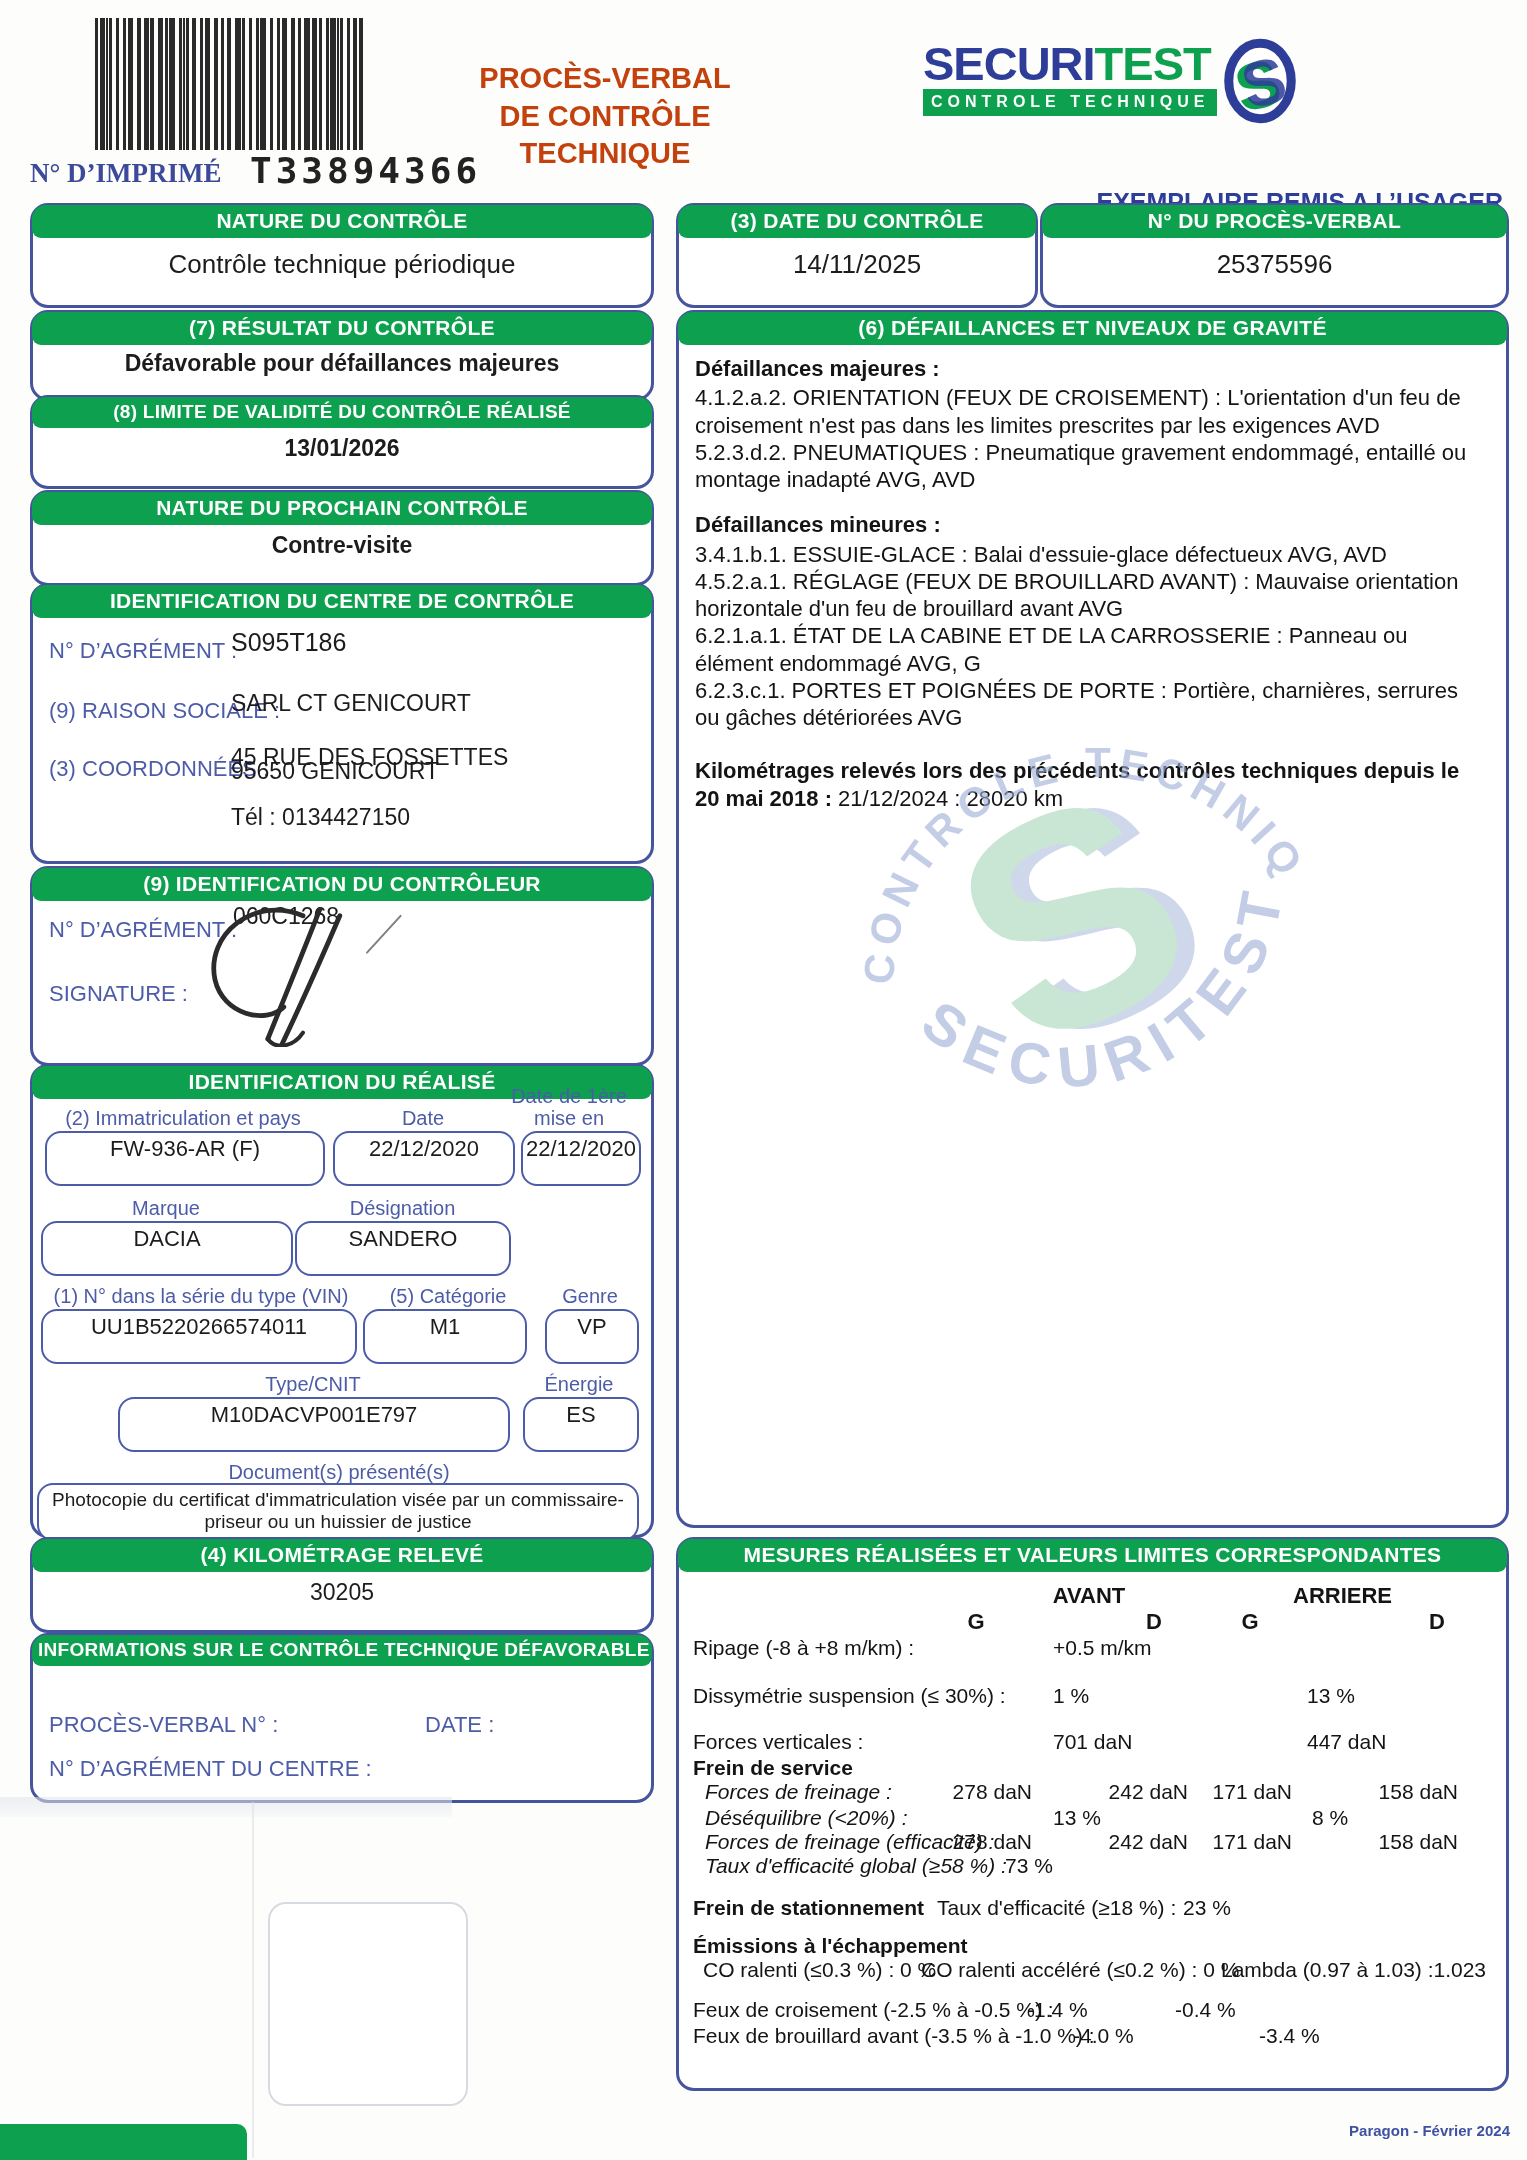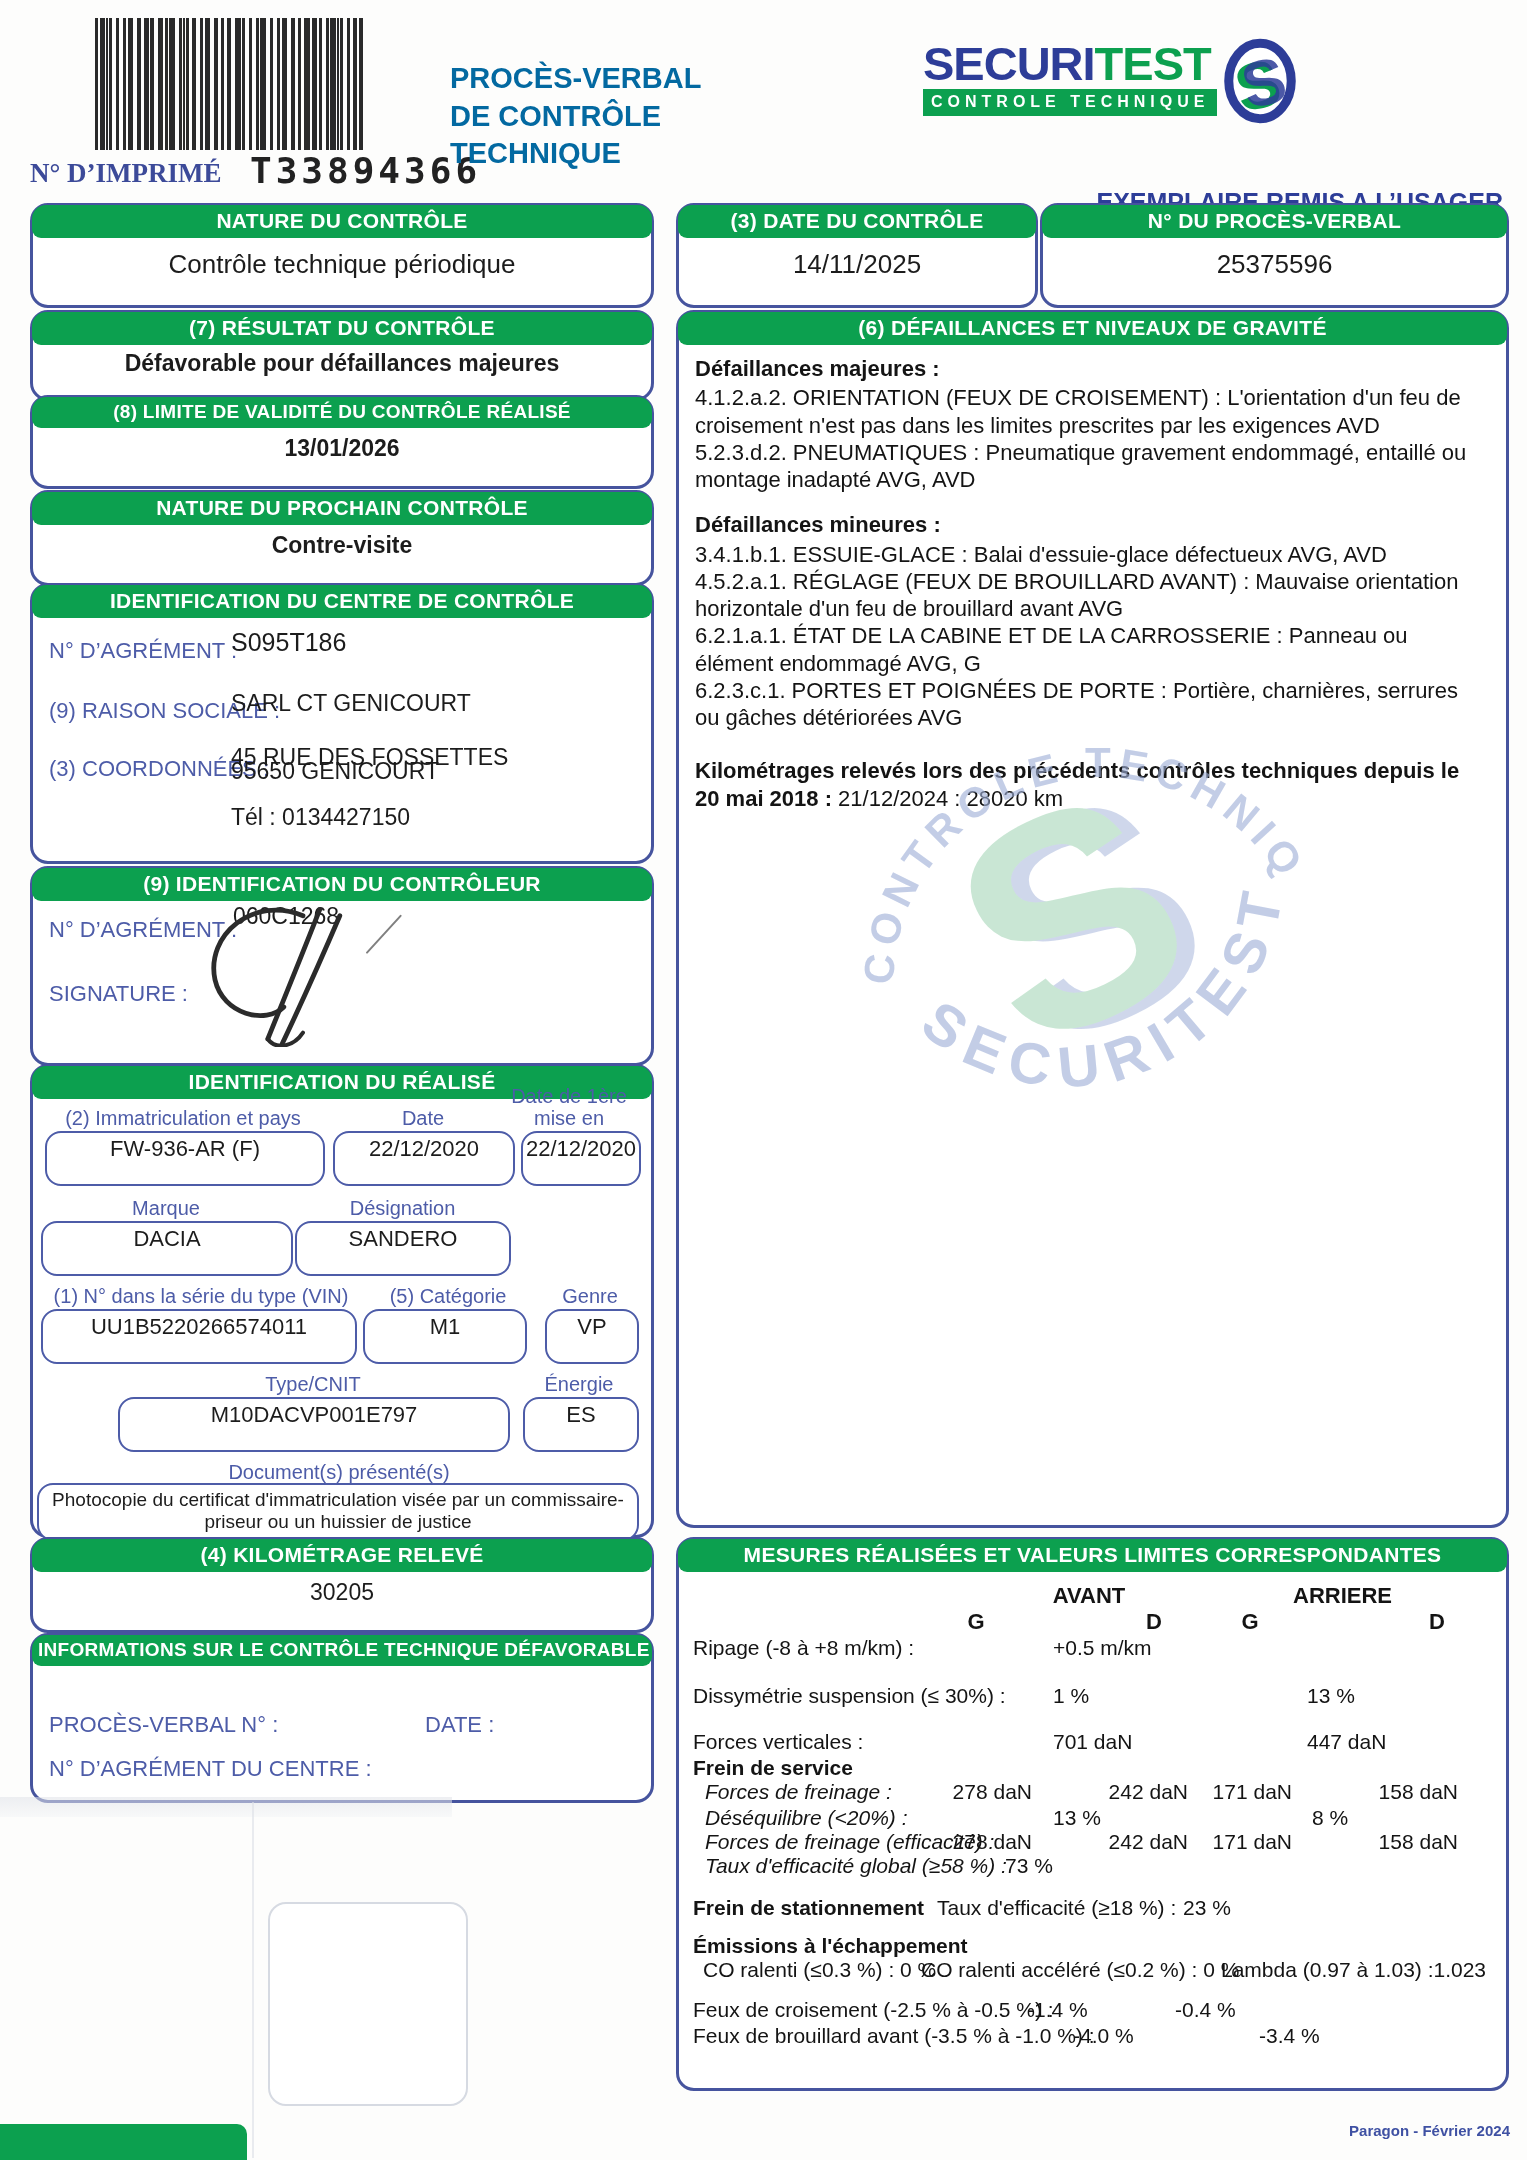--- a/index.html
+++ b/index.html
@@ -11,22 +11,22 @@
        padding:4px 6px 5px;font-size:21px;border-radius:14px 14px 9px 9px;
        margin:-1px;letter-spacing:.3px;white-space:nowrap;overflow:hidden;}
   .bar.small{font-size:19px;}
   .val-center{text-align:center;font-size:24px;padding-top:12px;font-weight:bold;color:#1c1c1c;}
   .val-center.normal{font-weight:normal;}
   .bluelabel{color:#4d5ca8;font-size:22px;}
   
   .print-label{position:absolute;left:30px;top:158px;font-size:27px;font-weight:bold;color:#3c4a99;font-family:Liberation Serif, serif;}
   .print-value{position:absolute;left:250px;top:150px;font-size:36px;font-weight:bold;
                font-family:"DejaVu Sans Mono",monospace;letter-spacing:4px;color:#222;}
-  .doc-title{position:absolute;left:450px;top:60px;width:310px;
-             font-size:29px;font-weight:bold;color:#0369a1;line-height:1.3;}
+  .doc-title{position:absolute;left:450px;top:60px;width:310px;text-align:center;
+             font-size:29px;font-weight:bold;color:#c2410c;line-height:1.3;}
   .logo{position:absolute;left:923px;top:40px;display:flex;align-items:flex-start;}
   .logo-text{font-size:47px;font-weight:bold;letter-spacing:-1px;line-height:1;}
   .logo-band{background:#0ca04f;color:#fff;font-weight:bold;font-size:16px;
              letter-spacing:5px;text-align:center;padding:4px 8px 5px;margin-top:2px;}
   .copy-notice{position:absolute;left:1040px;top:160px;width:463px;text-align:right;
                font-size:25px;font-weight:bold;color:#2d3d98;margin-top:28px;}
   .barcode{position:absolute;left:95px;top:18px;width:268px;height:132px;
     background:
       repeating-linear-gradient(90deg,#2a2a2a 0 3px,rgba(0,0,0,0) 3px 7px),
       repeating-linear-gradient(90deg,#2a2a2a 0 2px,rgba(0,0,0,0) 2px 11px),

